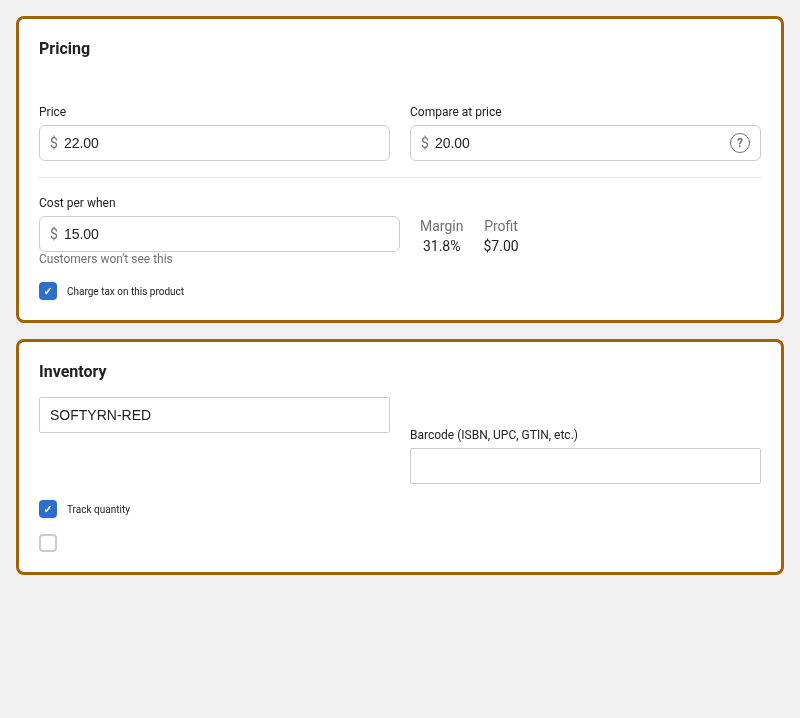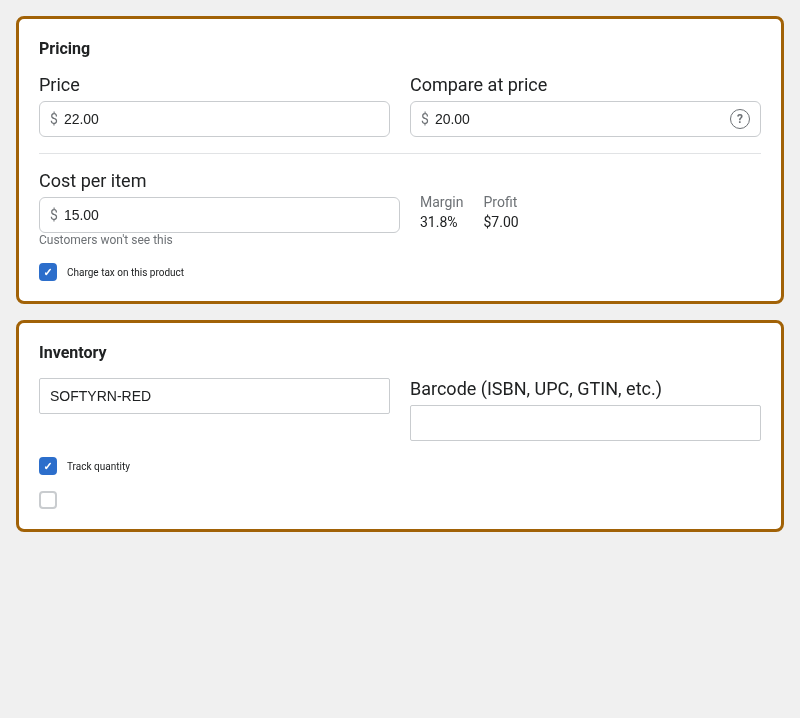--- a/index.html
+++ b/index.html
@@ -43,23 +43,24 @@
     }
 
     .form-group {
       flex: 1;
       display: flex;
       flex-direction: column;
       gap: 6px;
     }
 
     .form-label {
-      font-size: 18px;
+      font-size: 12px;
       color: #202223;
       font-weight: 400;
+      margin-top: 31px;
     }
 
     .input-wrapper {
       display: flex;
       align-items: center;
       border: 1px solid #c9cccf;
       border-radius: 6px;
       background: #ffffff;
       padding: 0 10px;
       height: 36px;
@@ -111,20 +112,21 @@
     .cost-input-group {
       flex: 0 0 auto;
       width: 50%;
     }
 
     .margin-profit-group {
       display: flex;
       gap: 20px;
       flex: 1;
       padding-top: 24px;
+      text-align: center;
     }
 
     .metric-group {
       display: flex;
       flex-direction: column;
       gap: 4px;
     }
 
     .metric-label {
       font-size: 14px;
@@ -213,21 +215,21 @@
         <input class="price-input" type="text" value="20.00" style="">
         <div class="help-icon">?</div>
       </div>
     </div>
   </div>
 
   <hr class="divider">
 
   <div class="cost-section">
     <div class="cost-input-group">
-      <label class="form-label">Cost per item</label>
+      <label class="form-label">Cost per when</label>
       <div style="margin-top: 6px;">
         <div class="input-wrapper">
           <span class="currency-symbol">$</span>
           <input class="price-input" type="text" value="15.00" style="">
         </div>
       </div>
       <p class="hint-text">Customers won't see this</p>
     </div>
     <div class="margin-profit-group">
       <div class="metric-group">

